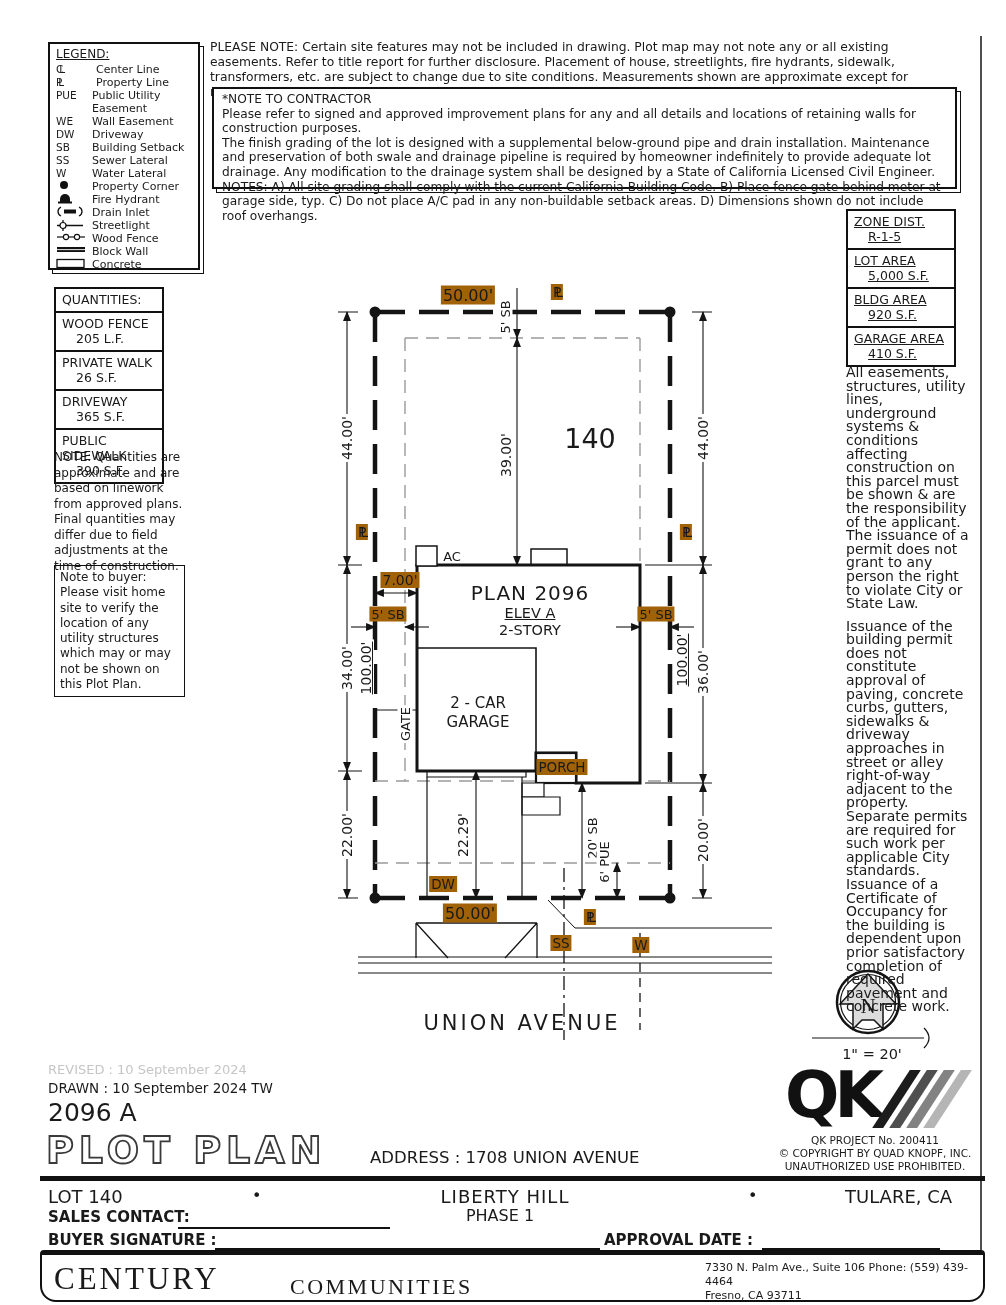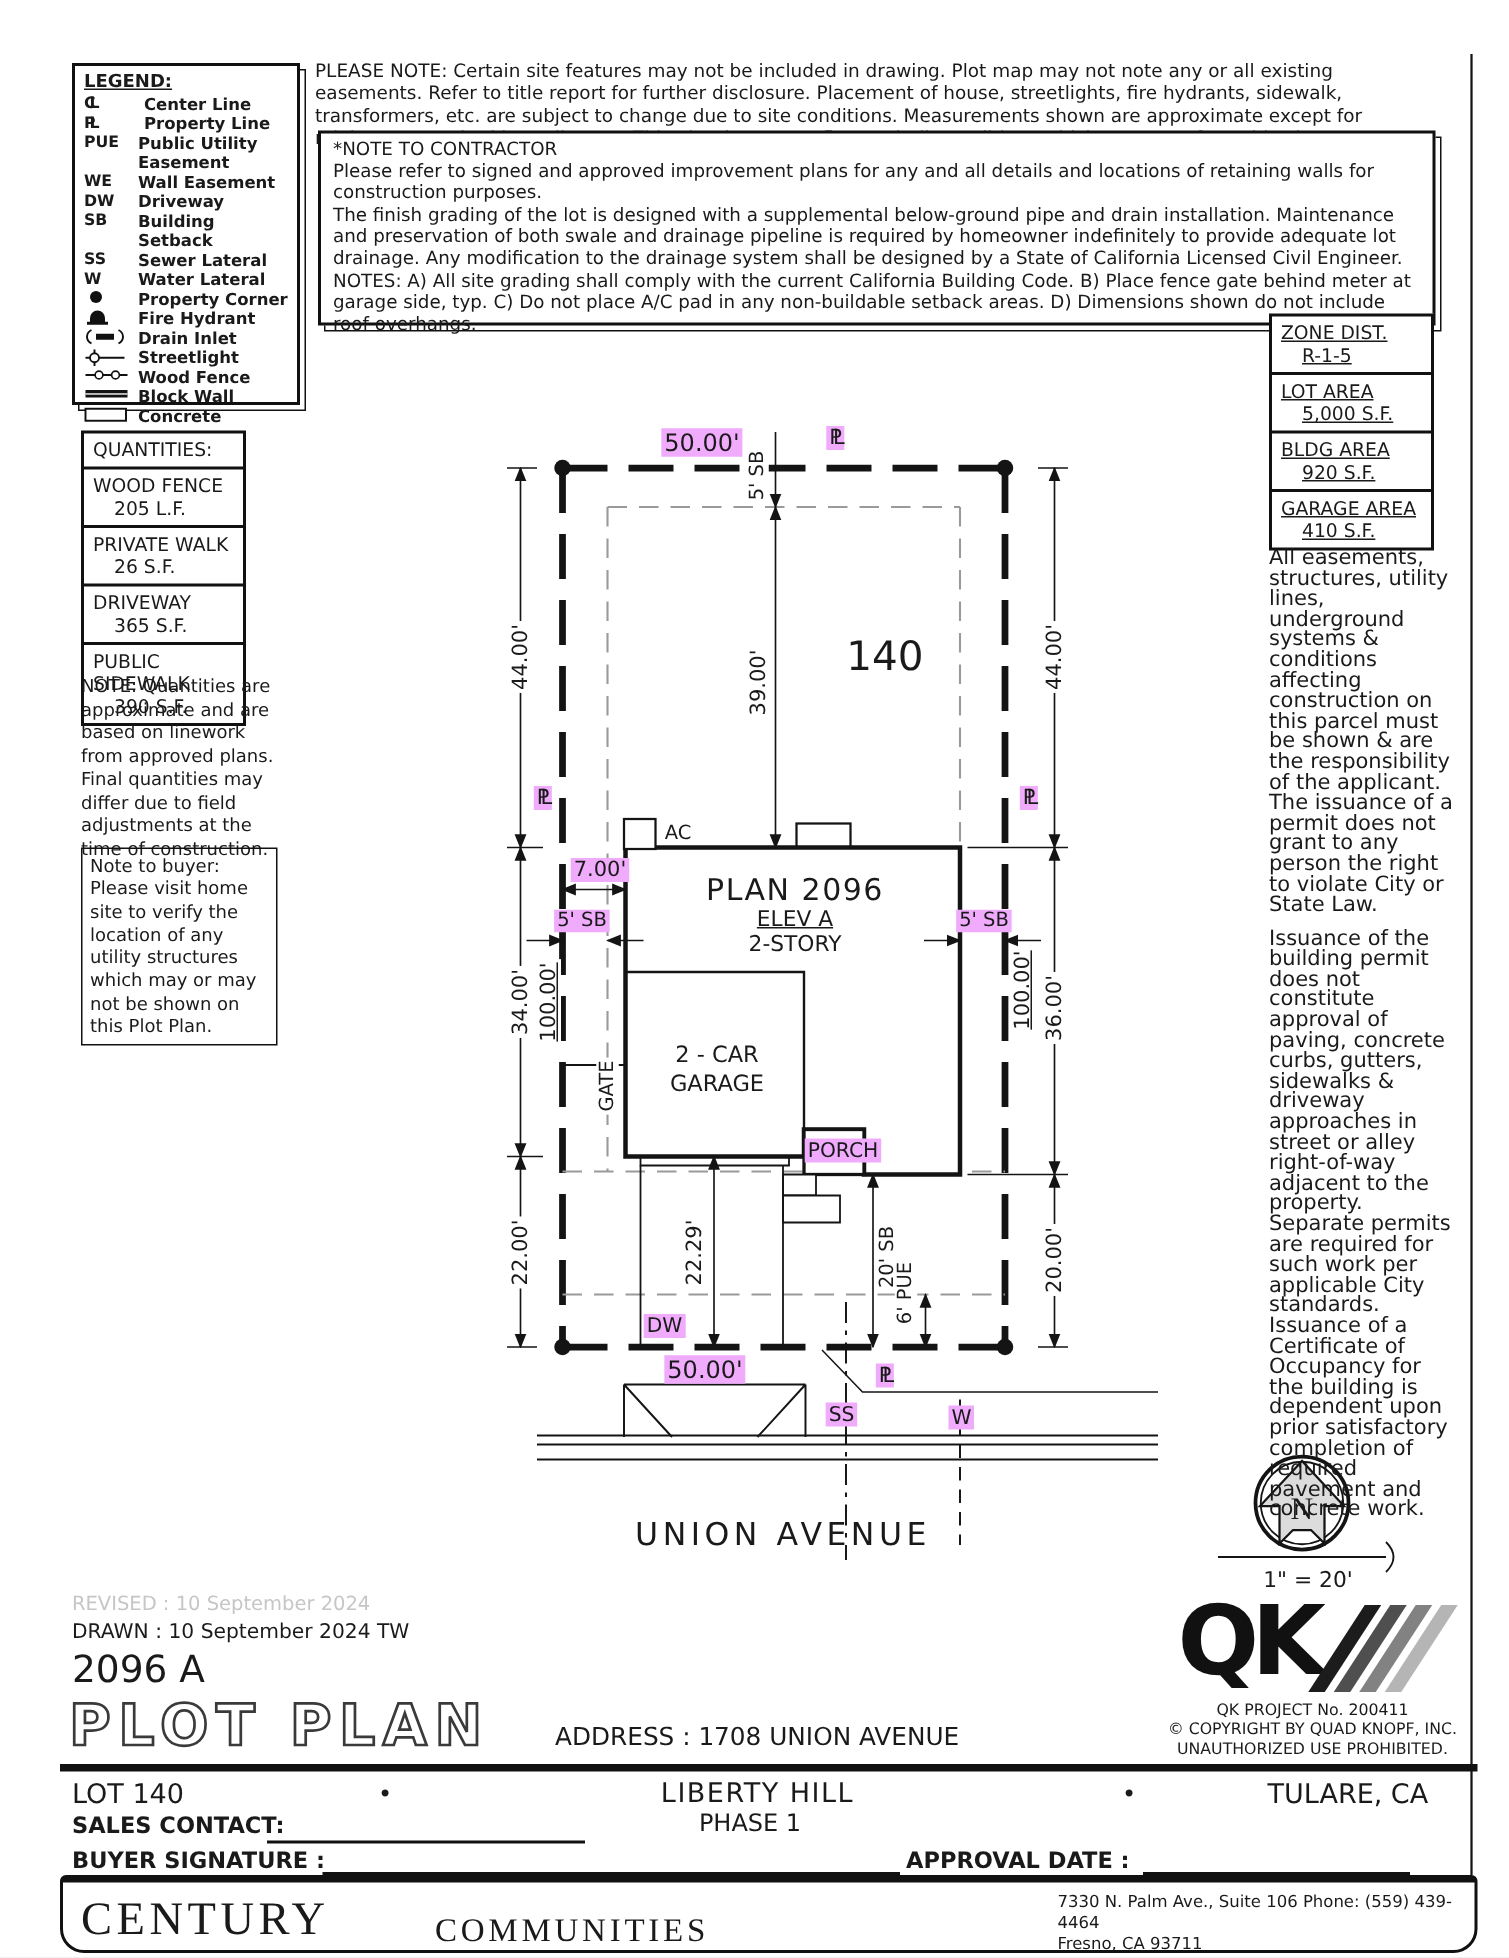--- a/index.html
+++ b/index.html
@@ -1,21 +1,21 @@
 <!DOCTYPE html>
 <html><head>
 <meta charset="utf-8">
 <style>
   html,body{margin:0;padding:0;background:#e8e8e8;}
   .page{position:relative;width:1006px;height:1305px;background:#ffffff;overflow:hidden;
         font-family:"DejaVu Sans",sans-serif;color:#1a1a1a;}
   .abs{position:absolute;}
   .lbl{position:absolute;transform:translate(-50%,-50%);white-space:nowrap;color:#1a1a1a;}
   .vlbl{position:absolute;transform:translate(-50%,-50%) rotate(-90deg);white-space:nowrap;color:#1a1a1a;background:#fff;padding:0 2px;}
-  .wbg{background:#f0abfc;padding:0 2px;}
+  .wbg{background:#a16207;padding:0 2px;}
   .plmono{letter-spacing:-6px;padding-right:6px;font-size:14px;}
   .box{border:2px solid #111;background:#fff;box-sizing:border-box;}
   .shadowbox{box-shadow:4px 4px 0 -1px #fff,4px 4px 0 0 #111;}
   
   .legend{padding:4px 6px;font-size:11px;line-height:13px;}
   .legend-title{font-size:12px;text-decoration:underline;margin-bottom:2px;}
   .lrow{display:flex;align-items:flex-start;min-height:12.8px;}
   .lsym{width:36px;flex:none;display:flex;align-items:center;font-size:10.5px;}
   .ltxt{flex:1;}
   .mono{letter-spacing:-4px;padding-right:4px;}
@@ -128,21 +128,21 @@
       <circle cx="868" cy="1002" r="27.5" fill="none" stroke="#141414" stroke-width="1.2"></circle>
       <polygon points="868,974 840,1004 853,1004 853,1029 862,1020 874,1020 883,1029 883,1004 896,1004" fill="#dcdcdc" stroke="#141414" stroke-width="1.5"></polygon>
     </g>
 
     <g stroke="#141414" stroke-width="1.2" fill="none">
       <path d="M812 1038 H924"></path>
       <path d="M924 1028 q10 10 0 20"></path>
     </g>
   </svg>
 
-  <div class="abs box shadowbox legend" style="left:48px;top:42px;width:152px;height:228px;font-weight:bold;">
+  <div class="abs box shadowbox legend" style="left:48px;top:42px;width:152px;height:228px;">
     <div class="legend-title">LEGEND:</div>
     <div class="lrow">
         <span class="lsym mono">CL</span>
         <span class="ltxt">Center Line</span>
       </div>
     <div class="lrow">
         <span class="lsym mono">PL</span>
         <span class="ltxt">Property Line</span>
       </div>
     <div class="lrow">
@@ -229,21 +229,21 @@
           <svg width="30" height="11">
             <rect x="1" y="1.5" width="27" height="8" fill="#fff" stroke="#111" stroke-width="1.3"></rect>
           </svg>
         </span>
         <span class="ltxt">Concrete</span>
       </div>
   </div>
 
   <div class="abs" style="left:210px;top:40px;width:748px;font-size:12.3px;line-height:15px;">PLEASE NOTE:  Certain site features may not be included in drawing.  Plot map may not note any or all existing easements. Refer to title report for further disclosure.  Placement of house, streetlights, fire hydrants, sidewalk, transformers, etc. are subject to change due to site conditions.  Measurements shown are approximate except for minimums required by ordinance.  This plot does not reflect as-built conditions which may vary from this plan.</div>
 
-  <div class="abs box shadowbox" style="left:212px;top:87px;width:745px;height:130px;border-width:2.5px;padding:3px 8px;font-size:12.2px;line-height:14.6px;">
+  <div class="abs box shadowbox" style="left:212px;top:87px;width:745px;height:102px;border-width:2.5px;padding:3px 8px;font-size:12.2px;line-height:14.6px;">
     <div>*NOTE TO CONTRACTOR</div>
     <div>Please refer to signed and approved improvement plans for any and all details and locations of retaining walls for construction purposes.</div>
     <div>The finish grading of the lot is designed with a supplemental below-ground pipe and drain installation.  Maintenance and preservation of both swale and drainage pipeline is required by homeowner indefinitely to provide adequate lot drainage.  Any modification to the drainage system shall be designed by a State of California Licensed Civil Engineer.</div>
     <div>NOTES:  A) All site grading shall comply with the current California Building Code.  B) Place fence gate behind meter at garage side, typ.  C) Do not place A/C pad in any non-buildable setback areas.  D) Dimensions shown do not include roof overhangs.</div>
   </div>
 
   <div class="abs tbl" style="left:846px;top:209px;width:110px;text-decoration:underline;">
     <div class="trow">
         <div>ZONE DIST.</div>
         <div class="tval">R-1-5</div>

